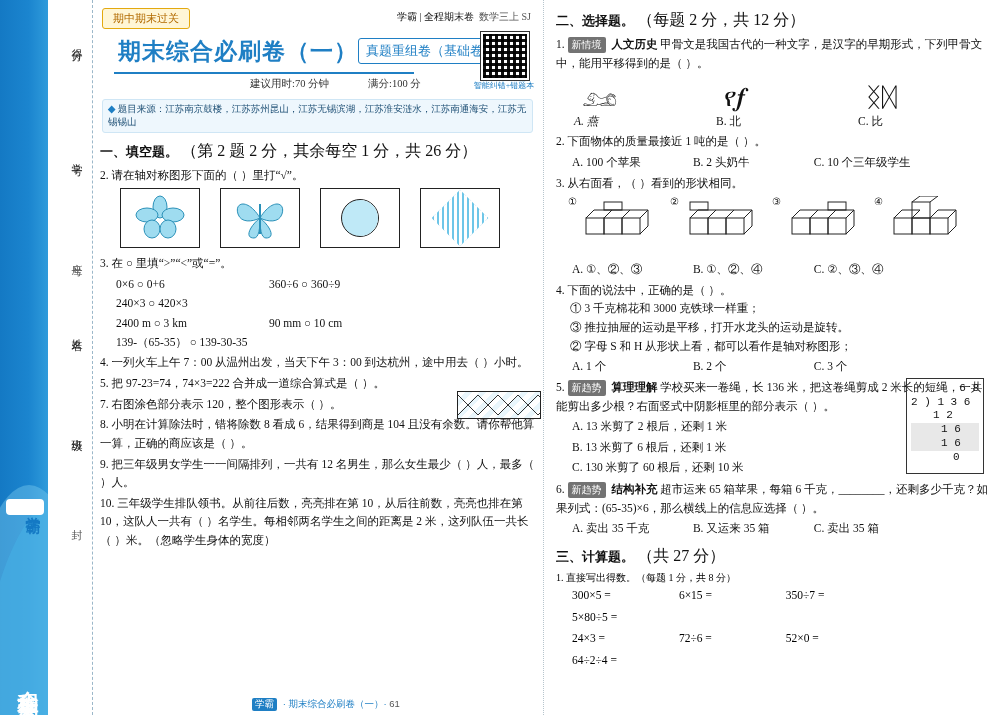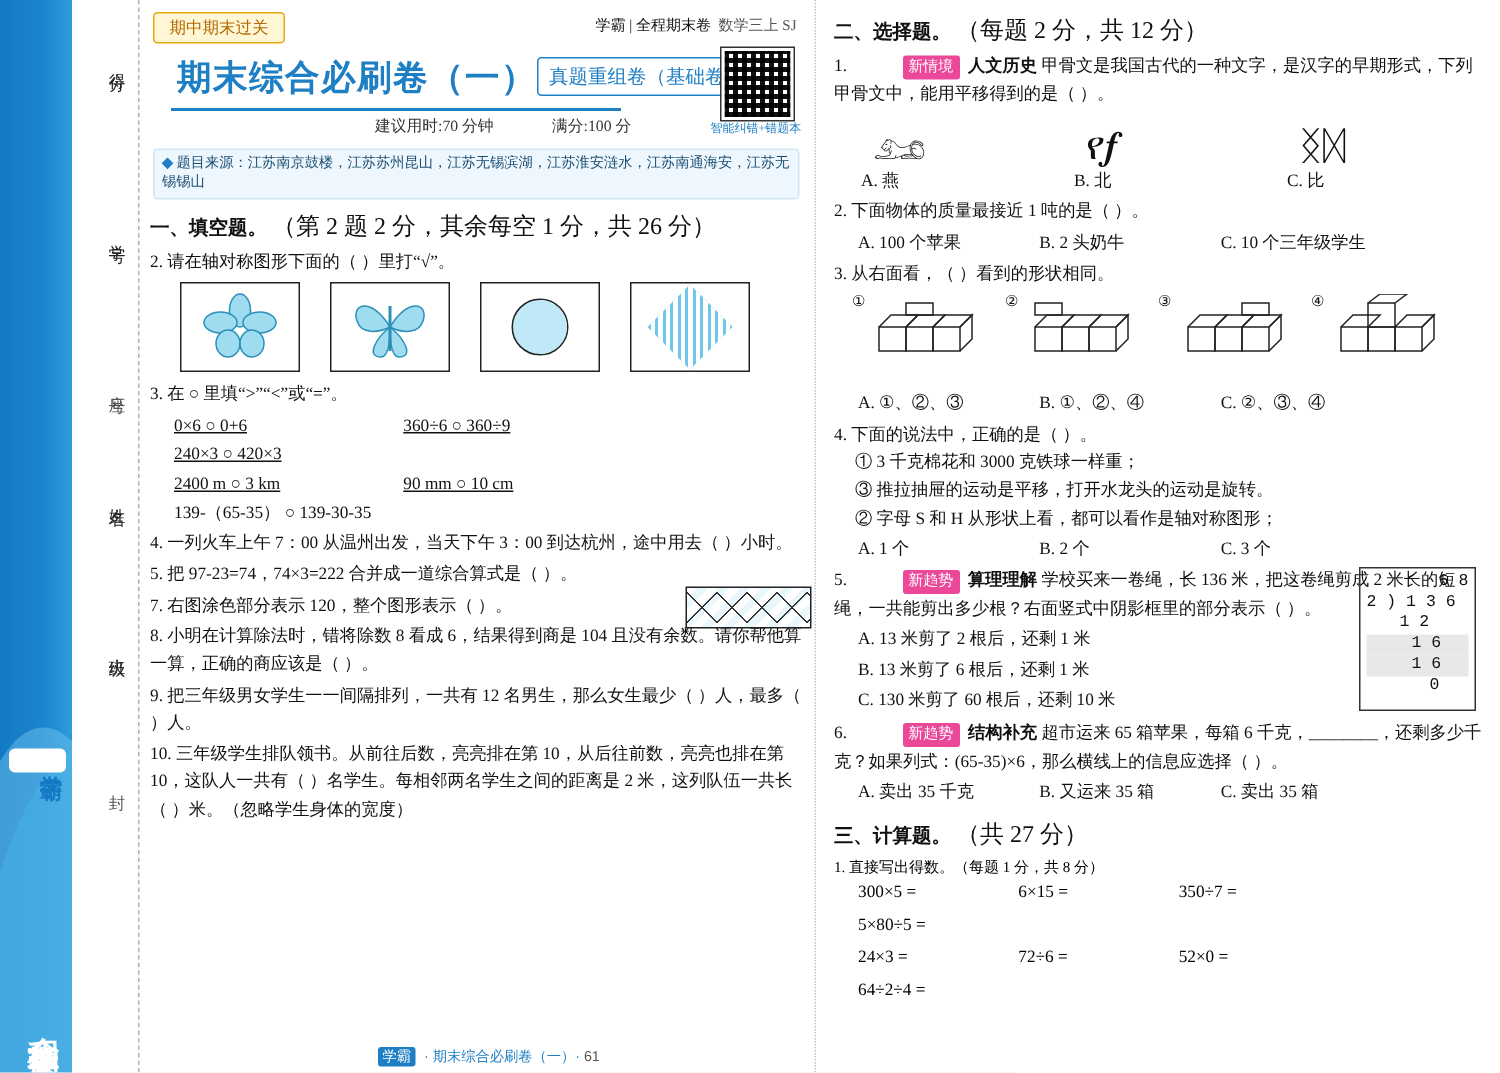--- a/index.html
+++ b/index.html
@@ -123,41 +123,40 @@
     font-size:13px;margin:8px 0 4px 0;font-weight:bold;color:#111;
   }
   h3.sec .note{font-weight:normal;font-size:16px;}
 
   ol.q{
     margin:0;padding:0;list-style:none;font-size:11.5px;line-height:1.62;color:#111;
   }
   ol.q > li{margin-bottom:2px;}
   .sub{display:block;margin-left:14px;}
   .tagnew{
-    display:inline-block;background:#ec4899;color:#fff;font-size:10px;
+    display:inline-block;background:#737373;color:#fff;font-size:10px;
     padding:0px 4px;border-radius:2px;margin-right:3px;
     font-family:"Liberation Sans",sans-serif;
-    margin-left:34px;
   }
   .bold{font-weight:bold;}
 
   
   .figrow{position:relative;height:64px;margin:4px 0 2px 16px;}
   .figbox{
     position:absolute;top:0;width:78px;height:58px;border:1px solid #222;background:#fff;
   }
   .figbox.b1{left:4px;}
   .figbox.b2{left:104px;}
   .figbox.b3{left:204px;}
   .figbox.b4{left:304px;}
 
   .choicerow{margin:2px 0 2px 16px;font-size:11.5px;}
   .choicerow span{display:inline-block;}
   .cw{width:118px;}
-  .cw2{width:150px;text-decoration:underline;}
+  .cw2{width:150px;}
 
   .calcrow{margin-left:16px;font-size:11.5px;line-height:1.9;}
   .calcrow span{display:inline-block;width:104px;}
 
   
   .flower,.butterfly,.yin,.diamondpat{position:absolute;left:50%;top:50%;transform:translate(-50%,-50%);}
   .yin{width:36px;height:36px;border-radius:50%;border:1px solid #222;
        background:linear-gradient(90deg,#bfe9f7 50%,#fff 50%);}
   .yin:after{content:"";position:absolute;left:50%;top:0;width:18px;height:36px;
        border-radius:0 18px 18px 0;background:#bfe9f7;}
@@ -175,21 +174,21 @@
       linear-gradient(45deg,transparent 49%,#333 49%,#333 51%,transparent 51%),
       linear-gradient(-45deg,transparent 49%,#333 49%,#333 51%,transparent 51%);
     background-size:20px 26px;
   }
 
   
   .oracle-row{position:relative;height:54px;margin:4px 0 0 18px;}
   .oracle{position:absolute;top:0;font-size:26px;color:#111;font-family:"Liberation Sans",sans-serif;}
   .o1{left:8px;} .o2{left:150px;} .o3{left:292px;}
   .olab{position:absolute;top:36px;font-size:11.5px;}
-  .l1{left:0px;} .l2{left:142px;} .l3{left:284px;}
+  .l1{left:0px;font-style:italic;} .l2{left:142px;} .l3{left:284px;}
 
   .shape-row{position:relative;height:62px;margin:4px 0 0 8px;}
   .shapebox{position:absolute;top:0;width:92px;height:52px;}
   .s1{left:4px;} .s2{left:106px;} .s3{left:208px;} .s4{left:310px;}
   .shapebox .num{position:absolute;left:0;top:-2px;font-size:10px;}
 
   .divbox{
     position:absolute;right:8px;top:0;width:78px;height:96px;
     border:1px solid #333;font-size:11px;font-family:"Liberation Mono",monospace;
     padding:3px 4px;box-sizing:border-box;line-height:1.25;

